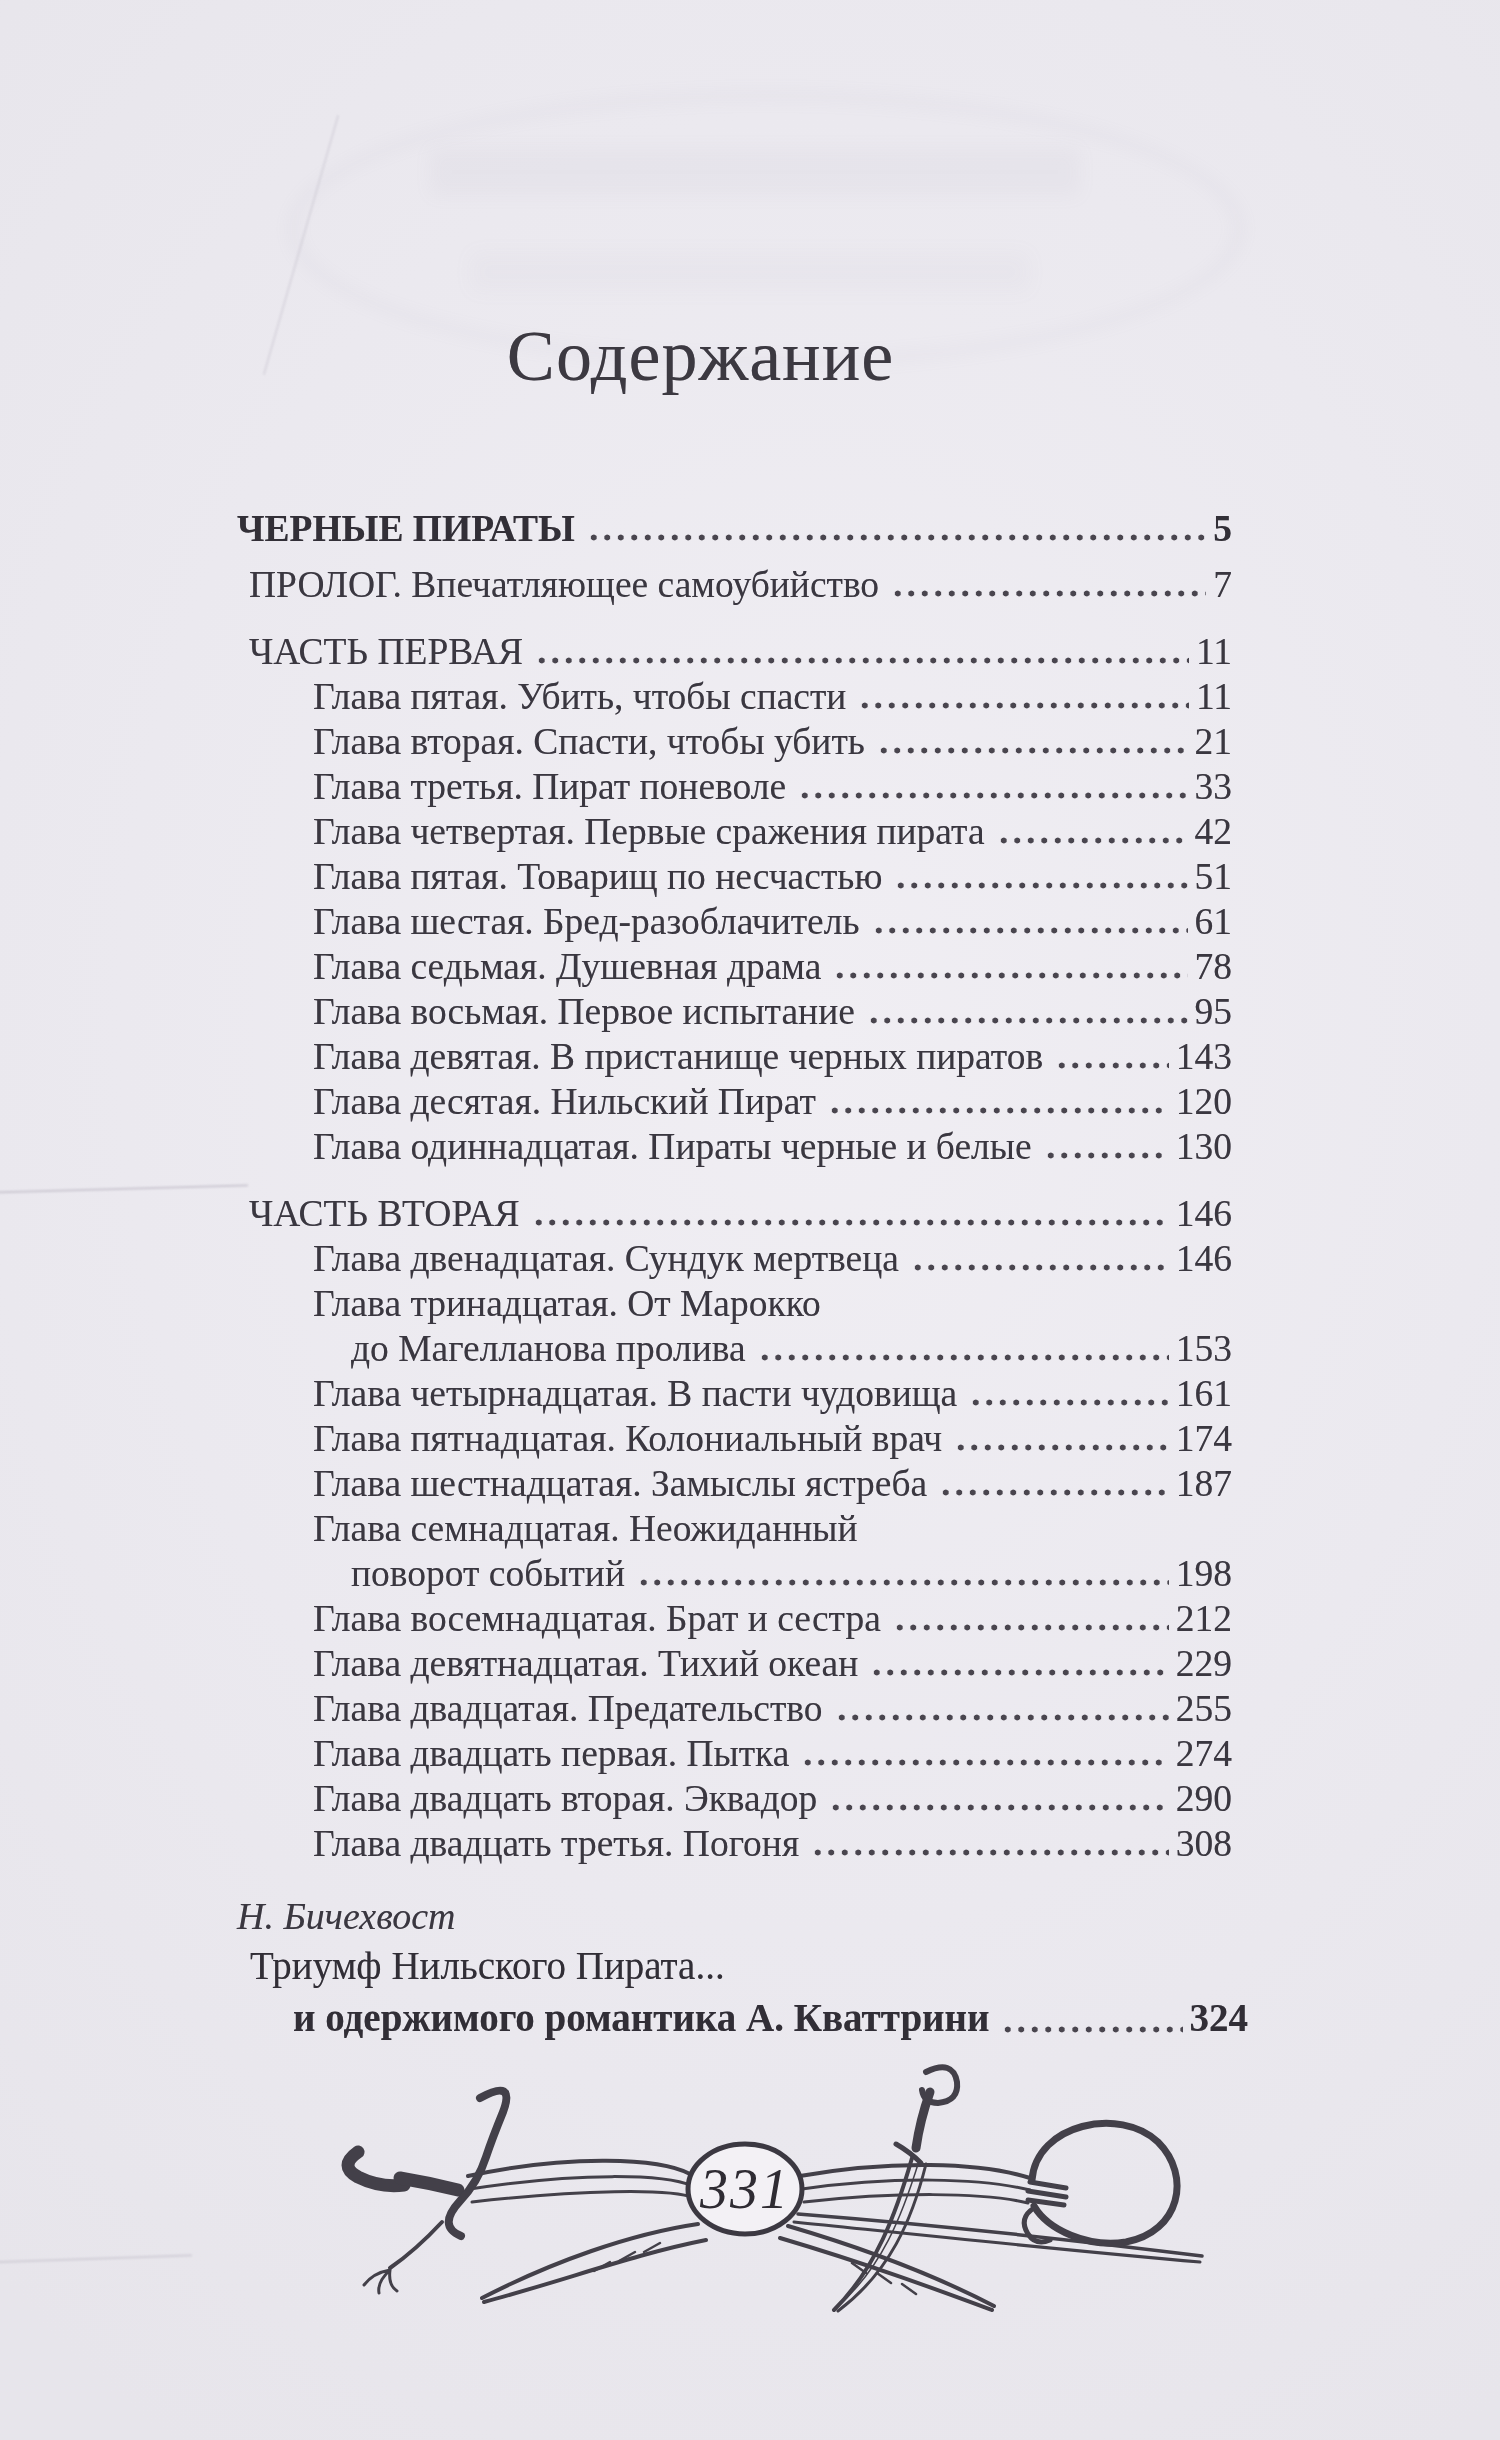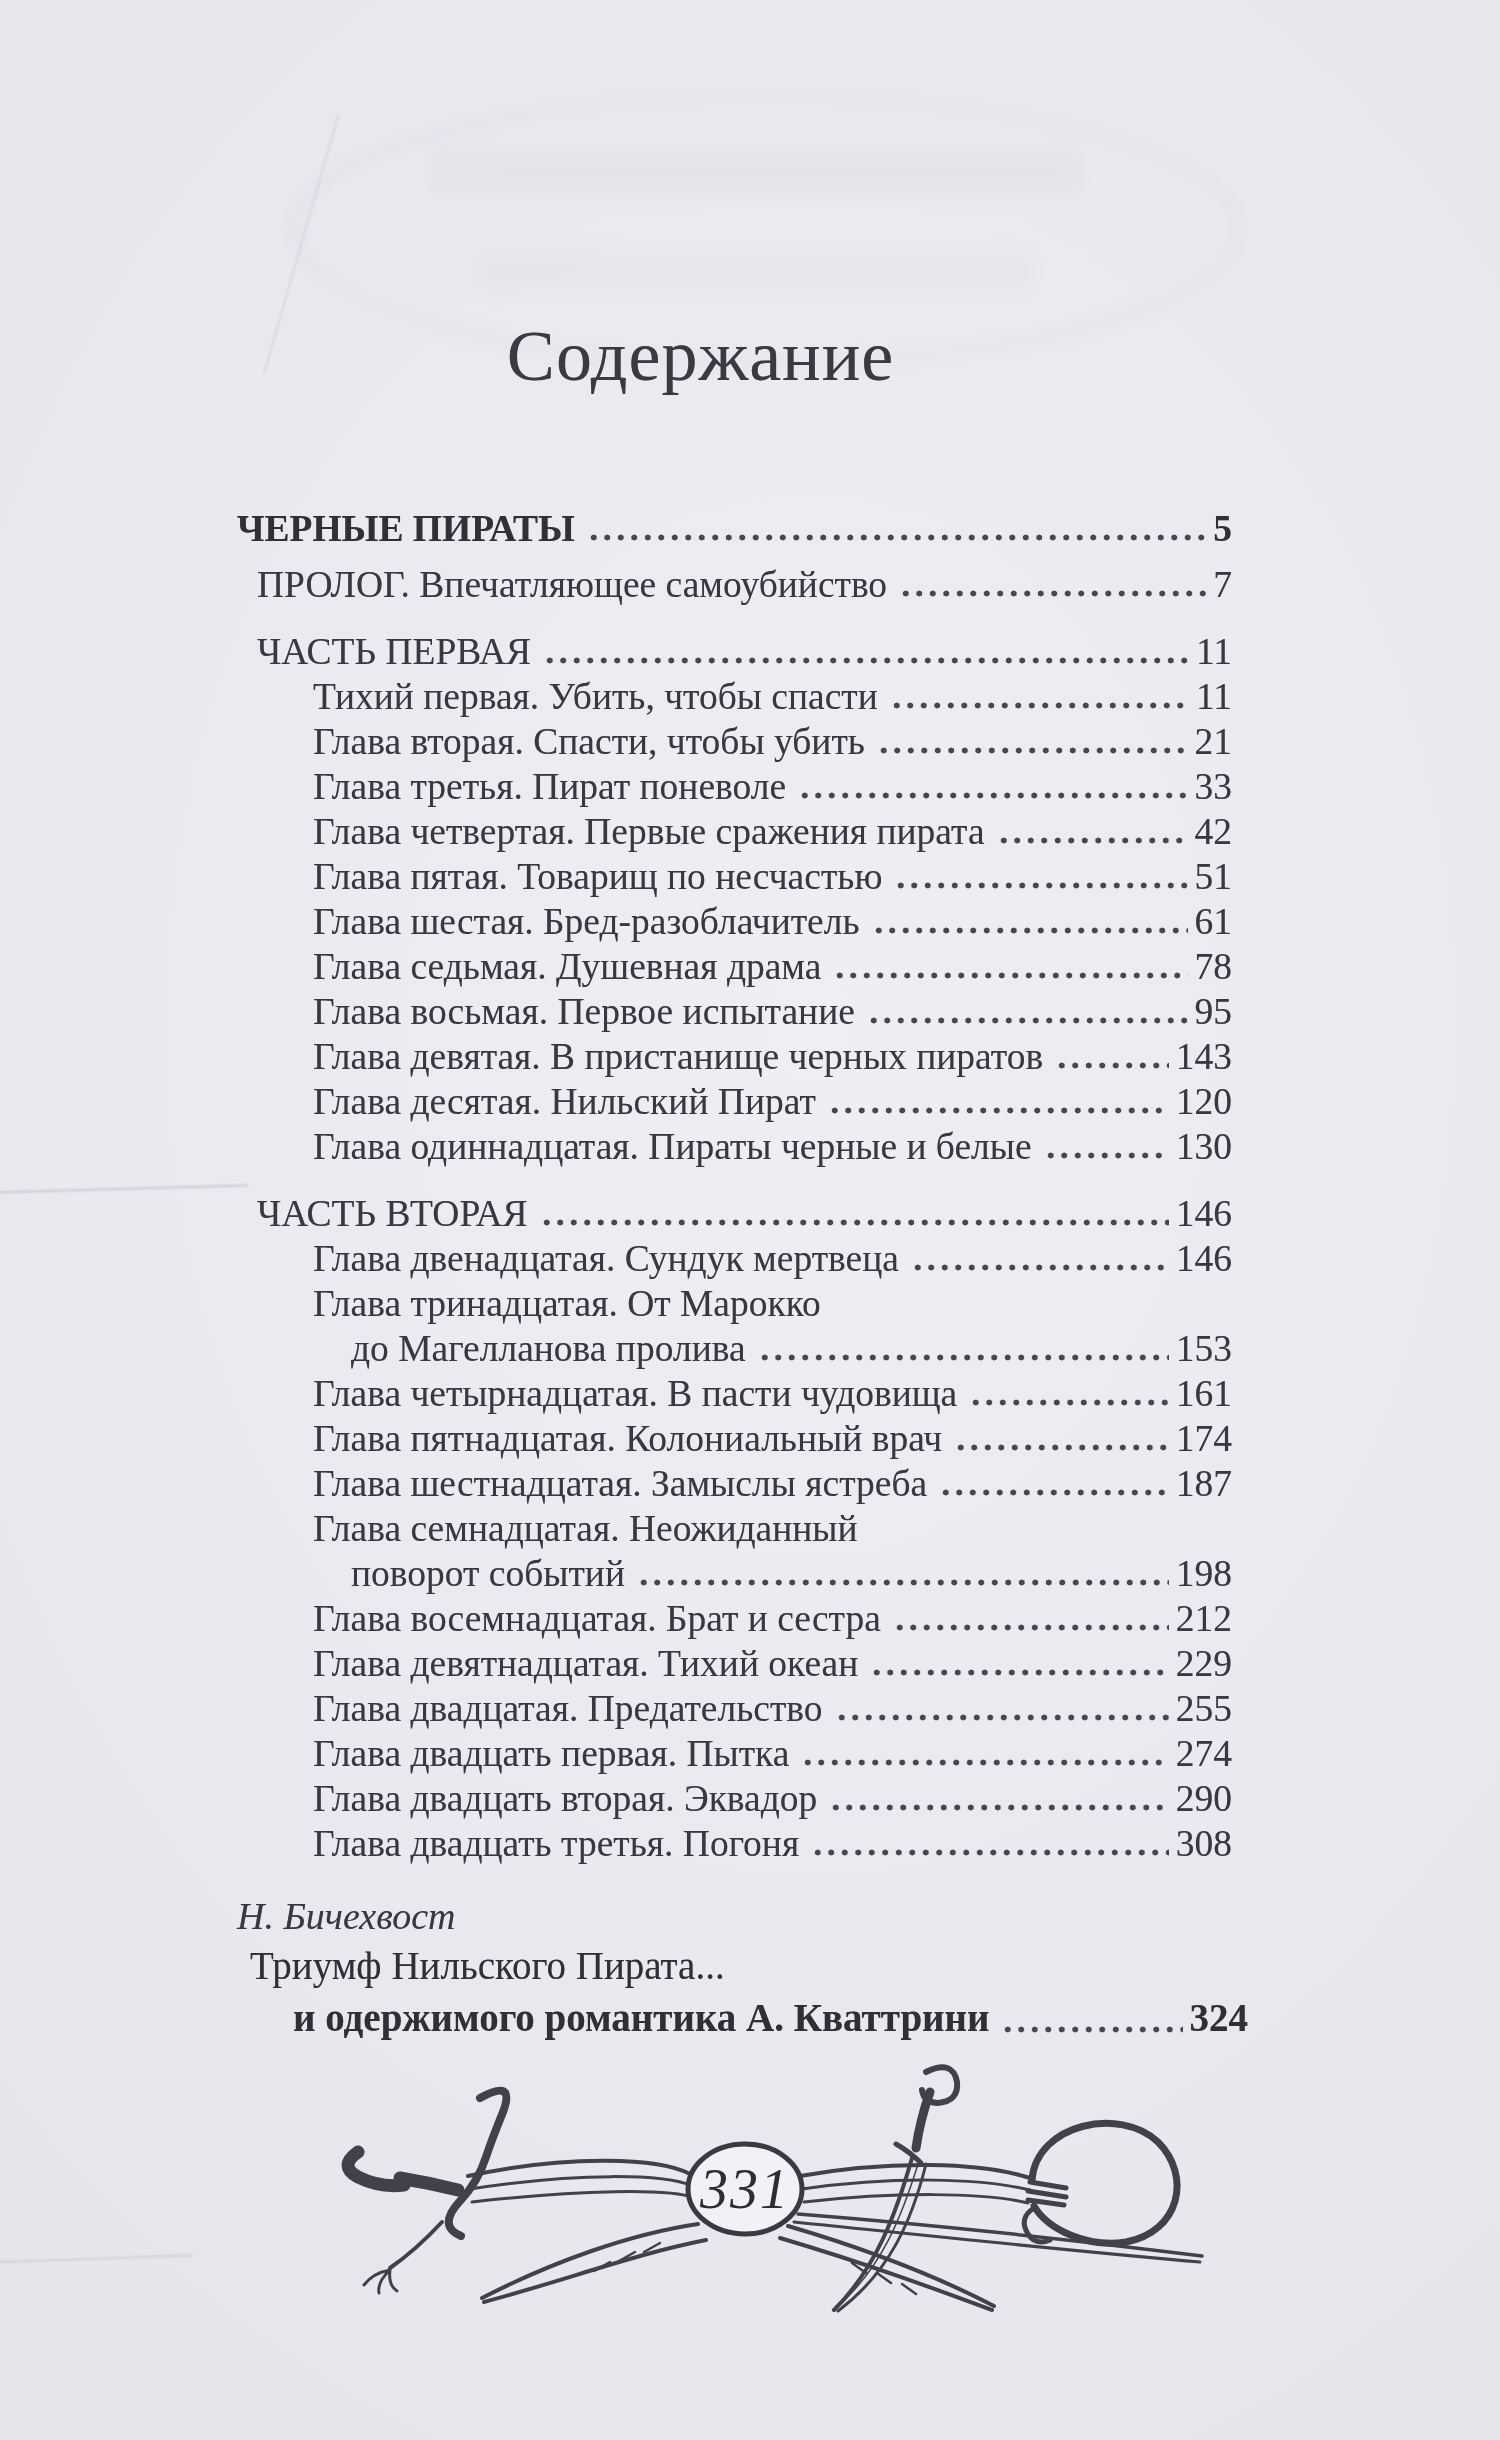--- a/index.html
+++ b/index.html
@@ -29,21 +29,21 @@
     position:absolute;top:316px;left:13px;right:112px;
     text-align:center;font-size:72px;line-height:80px;
     color:#3c3941;letter-spacing:1px;
     text-shadow:0 0 .6px rgba(58,54,64,.45);
   }
 
   .toc{position:absolute;top:506px;left:237px;right:268px;}
   .toc-line{display:flex;font-size:37.5px;line-height:45px;
     text-shadow:0 0 .6px rgba(58,54,64,.4);}
   .toc-line .lbl{white-space:nowrap;}
-  .lvl1{margin-left:20px;}
+  .lvl1{margin-left:12px;}
   .lvl2{margin-left:76px;}
   .cont{margin-left:114px;}
   .gap-sm{margin-top:11px;}
   .gap-lg{margin-top:22px;}
   .bold{font-weight:bold;color:#322f37;}
   .dots{
     flex:1 1 auto;min-width:24px;margin-left:10px;margin-right:7px;
     background-image:radial-gradient(circle,#49454e 2.6px,rgba(73,69,78,0) 3.3px);
     background-size:13.5px 7px;background-repeat:repeat-x;
     background-position:2px calc(100% - 10px);
@@ -89,21 +89,21 @@
         <span class="lbl">ПРОЛОГ. Впечатляющее самоубийство</span>
         <span class="dots"></span>
         <span class="pg">7</span>
       </div>
       <div class="toc-line lvl1 gap-lg">
         <span class="lbl">ЧАСТЬ ПЕРВАЯ</span>
         <span class="dots"></span>
         <span class="pg">11</span>
       </div>
       <div class="toc-line lvl2">
-        <span class="lbl">Тихий первая. Убить, чтобы спасти</span>
+        <span class="lbl">Глава пятая. Убить, чтобы спасти</span>
         <span class="dots"></span>
         <span class="pg">11</span>
       </div>
       <div class="toc-line lvl2">
         <span class="lbl">Глава вторая. Спасти, чтобы убить</span>
         <span class="dots"></span>
         <span class="pg">21</span>
       </div>
       <div class="toc-line lvl2">
         <span class="lbl">Глава третья. Пират поневоле</span>

